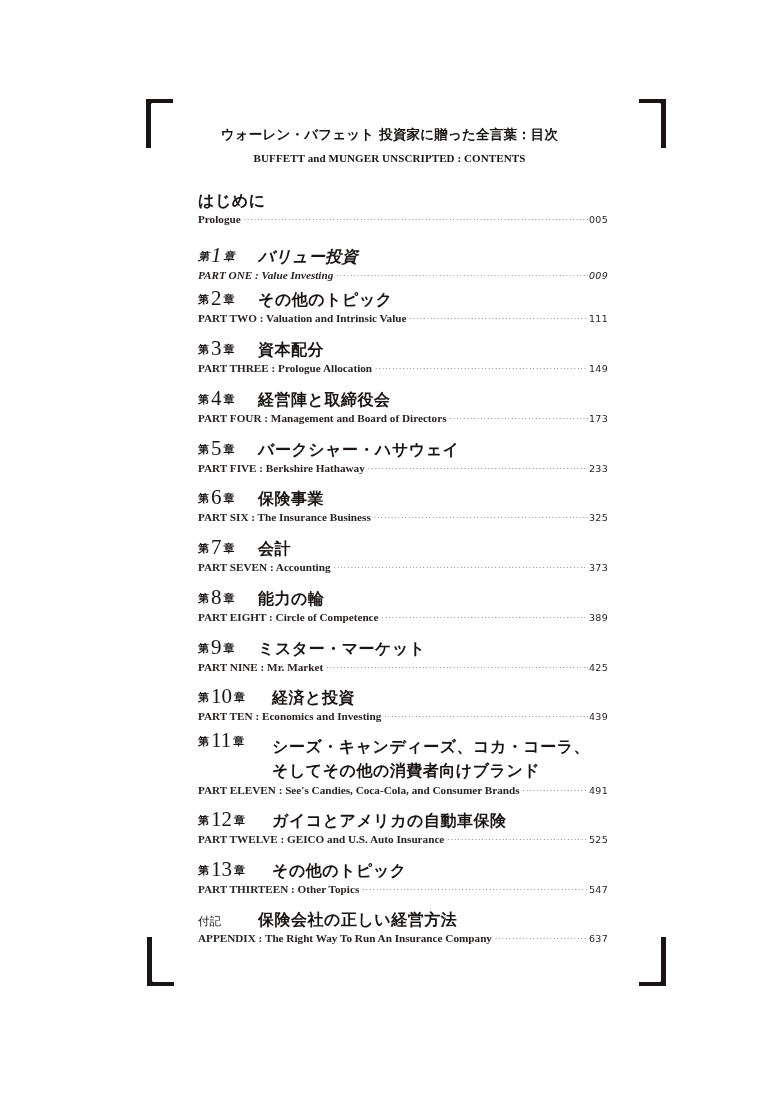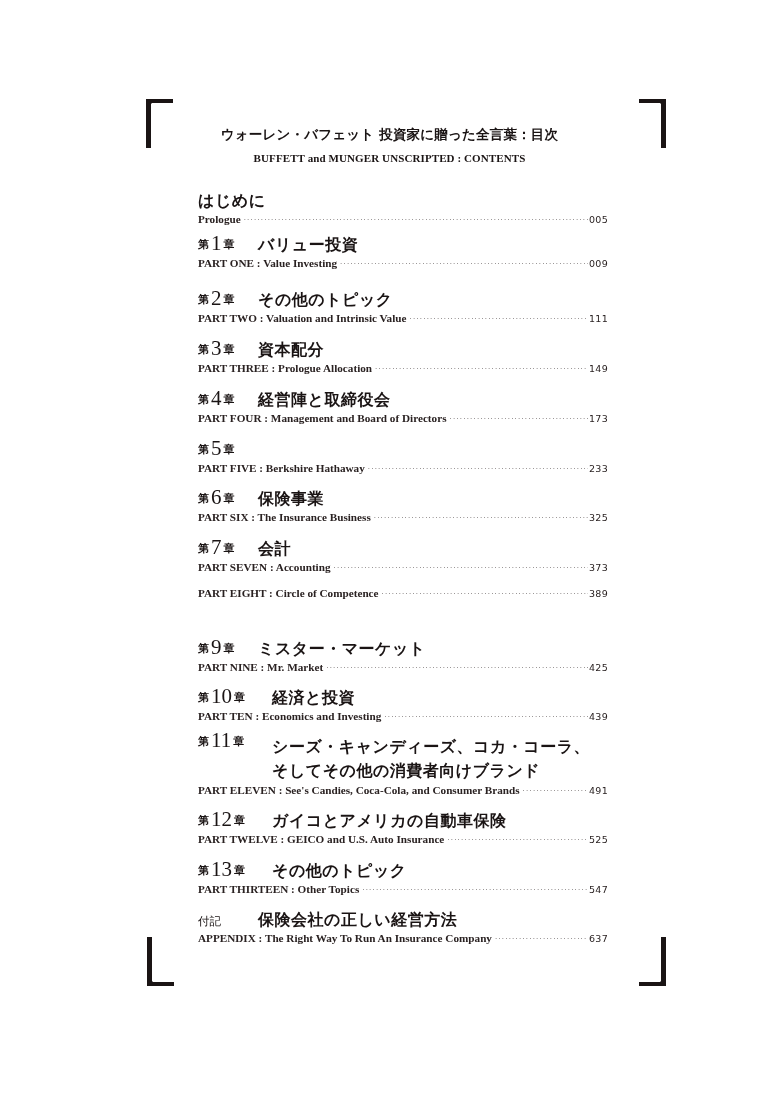--- a/index.html
+++ b/index.html
@@ -160,21 +160,21 @@
     <div class="jp-line">
       <span class="jp-title flush">はじめに</span>
     </div>
     <div class="en-line">
       <span class="en-text">Prologue</span>
       <span class="dots">··································································································································</span>
       <span class="page-num">005</span>
     </div>
   </div>
 
-  <div class="entry" style="top:232px;">
+  <div class="entry" style="top:244px;font-style:italic;">
     <div class="jp-line">
       <span class="chap-prefix"><span>第</span><span class="num">1</span><span>章</span></span>
       <span class="jp-title">バリュー投資</span>
     </div>
     <div class="en-line">
       <span class="en-text">PART ONE : Value Investing</span>
       <span class="dots">··································································································································</span>
       <span class="page-num">009</span>
     </div>
   </div>
@@ -211,20 +211,21 @@
     <div class="en-line">
       <span class="en-text">PART FOUR : Management and Board of Directors</span>
       <span class="dots">··································································································································</span>
       <span class="page-num">173</span>
     </div>
   </div>
 
   <div class="entry" style="top:437px;">
     <div class="jp-line">
       <span class="chap-prefix"><span>第</span><span class="num">5</span><span>章</span></span>
+      <span class="jp-title">バークシャー・ハサウェイ</span>
     </div>
     <div class="en-line">
       <span class="en-text">PART FIVE : Berkshire Hathaway</span>
       <span class="dots">··································································································································</span>
       <span class="page-num">233</span>
     </div>
   </div>
 
   <div class="entry" style="top:486px;">
     <div class="jp-line">
@@ -244,20 +245,24 @@
       <span class="jp-title">会計</span>
     </div>
     <div class="en-line">
       <span class="en-text">PART SEVEN : Accounting</span>
       <span class="dots">··································································································································</span>
       <span class="page-num">373</span>
     </div>
   </div>
 
   <div class="entry" style="top:586px;">
+    <div class="jp-line">
+      <span class="chap-prefix"><span>第</span><span class="num">8</span><span>章</span></span>
+      <span class="jp-title">能力の輪</span>
+    </div>
     <div class="en-line">
       <span class="en-text">PART EIGHT : Circle of Competence</span>
       <span class="dots">··································································································································</span>
       <span class="page-num">389</span>
     </div>
   </div>
 
   <div class="entry" style="top:636px;">
     <div class="jp-line">
       <span class="chap-prefix"><span>第</span><span class="num">9</span><span>章</span></span>

